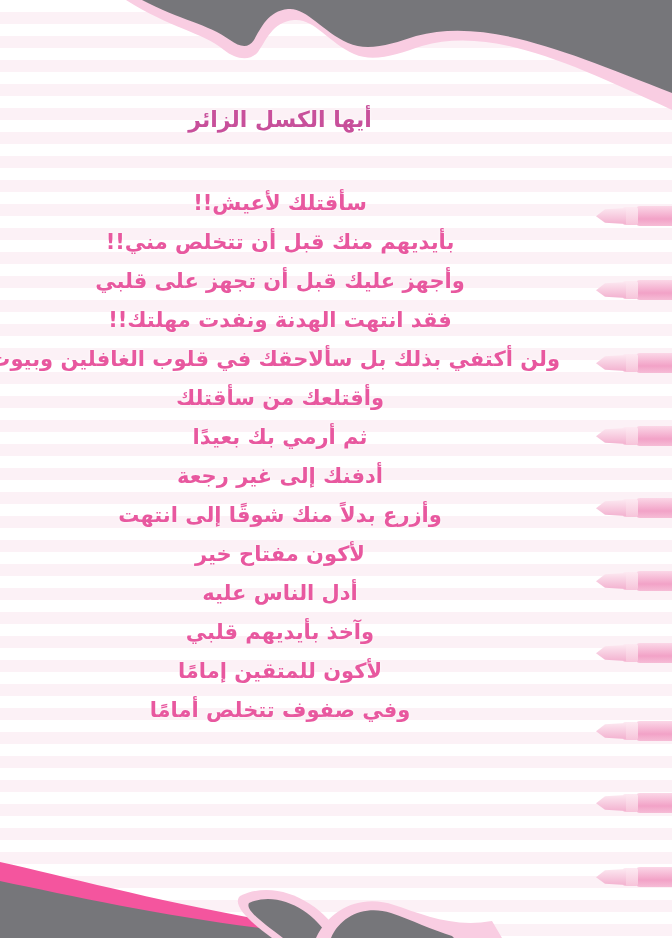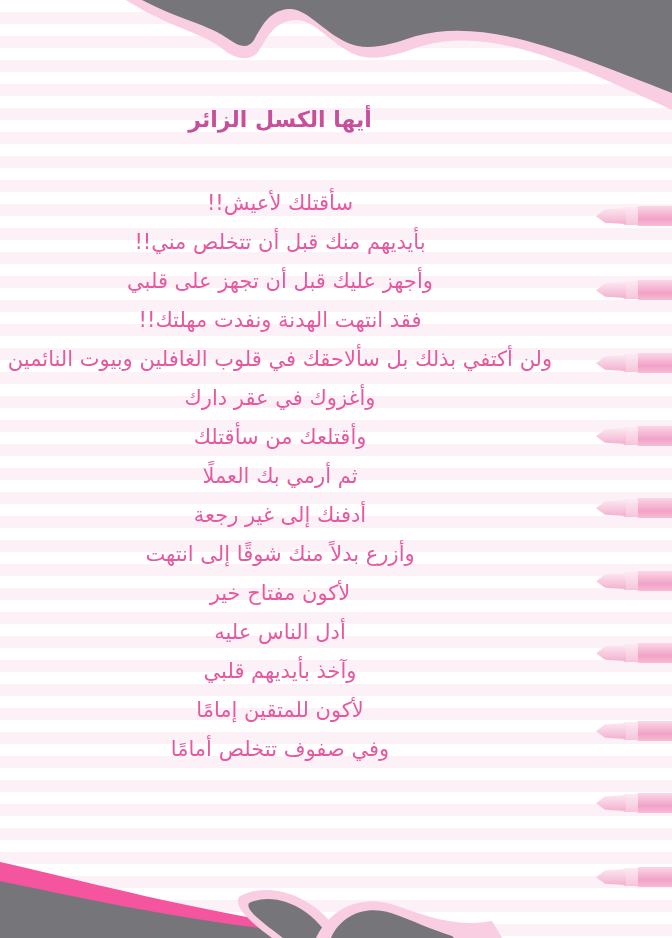--- a/index.html
+++ b/index.html
@@ -38,21 +38,21 @@
   .poem{
     position:absolute;top:104px;left:0;width:560px;
     direction:rtl;text-align:center;
   }
   .poem-title{
     font-size:22px;font-weight:bold;line-height:32px;
     color:#c8509b;margin:0 0 48px 0;
     text-shadow:0 0 3px rgba(255,255,255,.95);
   }
   .poem-line{
-    font-size:21px;font-weight:normal;line-height:39px;
+    font-size:21px;font-weight:bold;line-height:39px;
     color:#e8589f;white-space:nowrap;
     text-shadow:0 0 3px rgba(255,255,255,.95);
   }
 </style>
 </head>
 <body>
 
 <svg id="top-deco" class="deco" viewBox="0 0 672 115">
   <path fill="#f9cde2" d="M126,0 C170,28 202,32 224,50 C235,59 250,62 258,52 C266,41 272,22 294,20 C314,18 328,42 354,54 C374,63 398,54 422,46 C492,26 572,64 672,110 L672,0 Z"></path>
   <path fill="#76767a" d="M142,0 C180,20 208,24 230,40 C240,47 248,49 254,40 C261,28 268,11 288,9 C306,7 322,31 348,43 C368,52 392,44 416,36 C486,17 568,52 672,93 L672,0 Z"></path>
@@ -118,23 +118,22 @@
     <div class="pen-tip"></div>
   </div>
 
 <div class="poem">
   <div class="poem-title">أيها الكسل الزائر</div>
   <div class="poem-line">سأقتلك لأعيش!!</div>
   <div class="poem-line">بأيديهم منك قبل أن تتخلص مني!!</div>
   <div class="poem-line">وأجهز عليك قبل أن تجهز على قلبي</div>
   <div class="poem-line">فقد انتهت الهدنة ونفدت مهلتك!!</div>
   <div class="poem-line">ولن أكتفي بذلك بل سألاحقك في قلوب الغافلين وبيوت النائمين</div>
-  <div class="poem-line">وأغزوك في عقر دارك</div>
   <div class="poem-line">وأقتلعك من سأقتلك</div>
-  <div class="poem-line">ثم أرمي بك العملًا</div>
+  <div class="poem-line">ثم أرمي بك بعيدًا</div>
   <div class="poem-line">أدفنك إلى غير رجعة</div>
   <div class="poem-line">وأزرع بدلاً منك شوقًا إلى انتهت</div>
   <div class="poem-line">لأكون مفتاح خير</div>
   <div class="poem-line">أدل الناس عليه</div>
   <div class="poem-line">وآخذ بأيديهم قلبي</div>
   <div class="poem-line">لأكون للمتقين إمامًا</div>
   <div class="poem-line">وفي صفوف تتخلص أمامًا</div>
 </div>
 
 </body></html>

